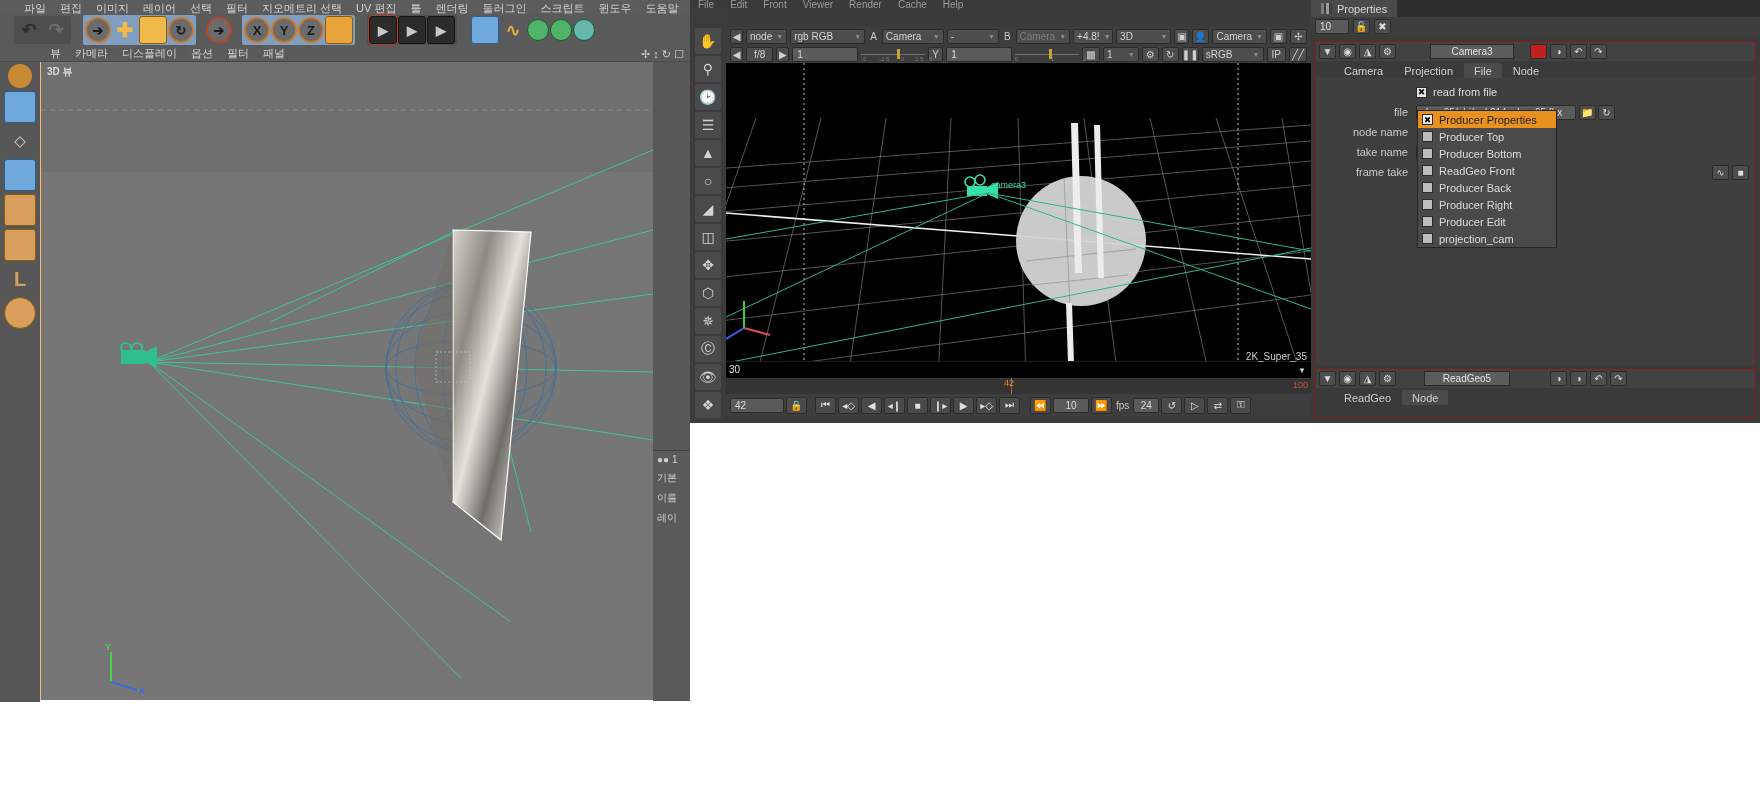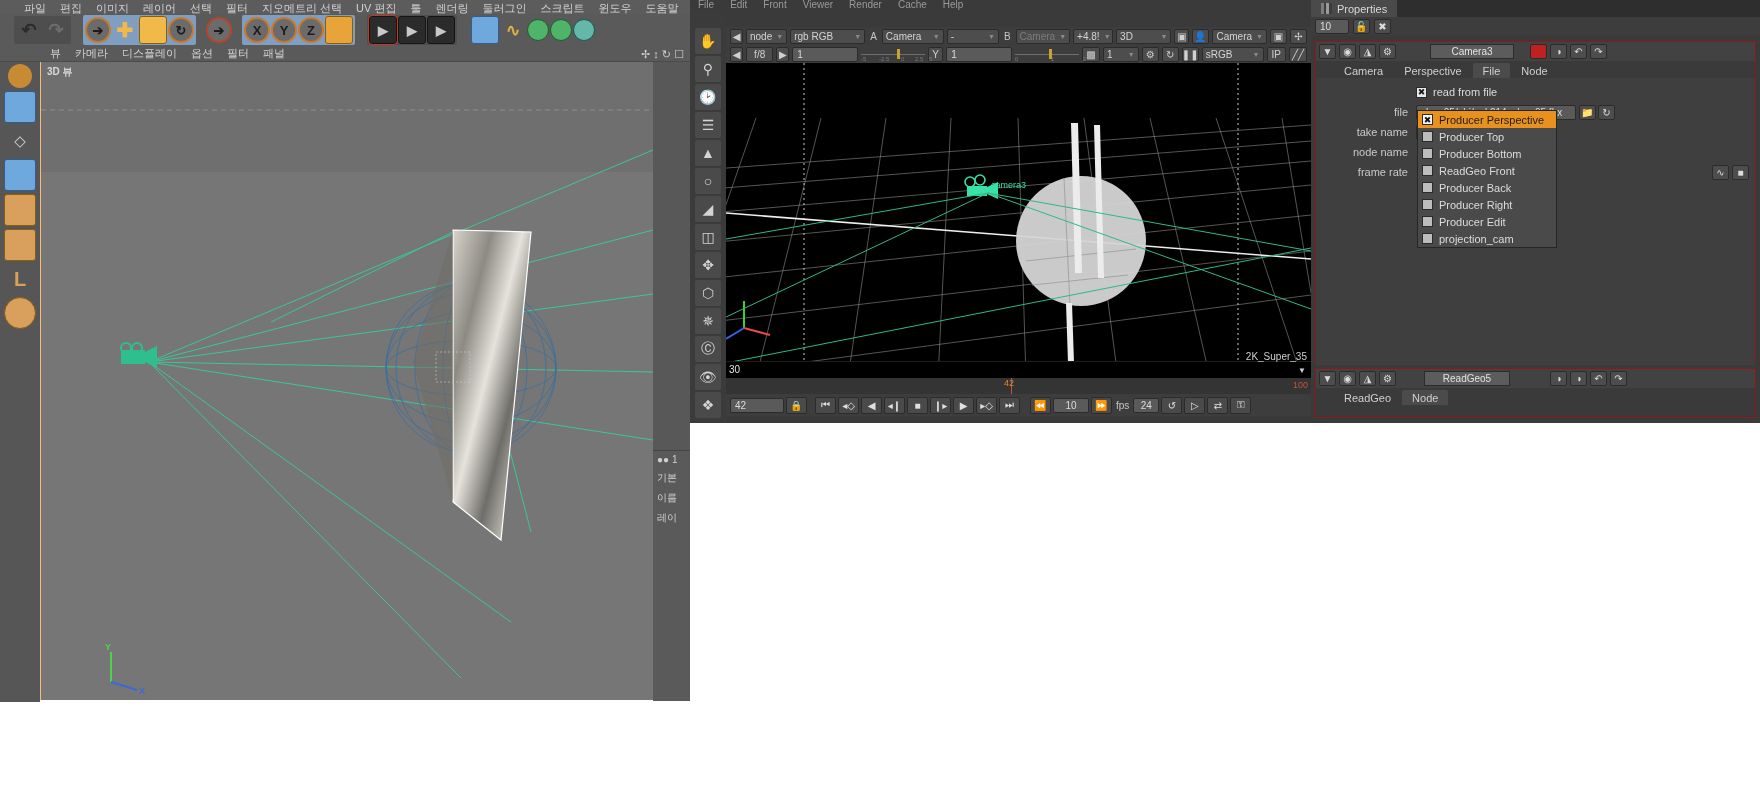--- a/index.html
+++ b/index.html
@@ -554,21 +554,21 @@
       </div>
       <div style="width:10px"></div>
       <div class="nh-ic" style="background:#c02020"></div>
       <div class="nh-ic">◑</div>
       <div class="nh-ic">↶</div>
       <div class="nh-ic">↷</div>
     </div>
 
     <div class="nodetabs">
       <div class="ntab">Camera</div>
-      <div class="ntab">Perspective</div>
+      <div class="ntab">Projection</div>
       <div class="ntab active">File</div>
       <div class="ntab">Node</div>
     </div>
 
     <div class="propbody" style="height:283px;">
       <div class="prow">
         <div class="plabel"></div>
         <span class="cbox on">✖</span>
         <span style="margin-left:6px;font-size:11px;color:#dcdcdc;">read from file</span>
       </div>
@@ -576,43 +576,43 @@
       <div class="prow">
         <div class="plabel">file</div>
         <div class="nfield" style="width:160px;overflow:hidden;white-space:nowrap;">
           <span>class05/obj/nuk214_class05.fbx</span>
         </div>
         <div class="nh-ic" style="margin-left:3px">📁</div>
         <div class="nh-ic" style="margin-left:2px">↻</div>
       </div>
 
       <div class="prow">
+        <div class="plabel">node name</div>
+      </div>
+
+      <div class="prow">
         <div class="plabel">take name</div>
         <div class="ncombo" style="width:88px">
           <span>Default</span>
           <span class="arr">▼</span>
         </div>
       </div>
 
       <div class="prow">
-        <div class="plabel">node name</div>
-      </div>
-
-      <div class="prow">
-        <div class="plabel">frame rate</div>
+        <div class="plabel">frame take</div>
         <div style="flex:1"></div>
         <div class="nh-ic" style="margin-right:3px">∿</div>
         <div class="nh-ic" style="margin-right:6px">■</div>
       </div>
     </div>
 
     <div class="dropdown" style="left:101px;top:68px;width:140px;">
       <div class="ditem sel">
         <span class="dcb on">✖</span>
-        <span>Producer Perspective</span>
+        <span>Producer Properties</span>
       </div>
       <div class="ditem">
         <span class="dcb"></span>
         <span>Producer Top</span>
       </div>
       <div class="ditem">
         <span class="dcb"></span>
         <span>Producer Bottom</span>
       </div>
       <div class="ditem">

